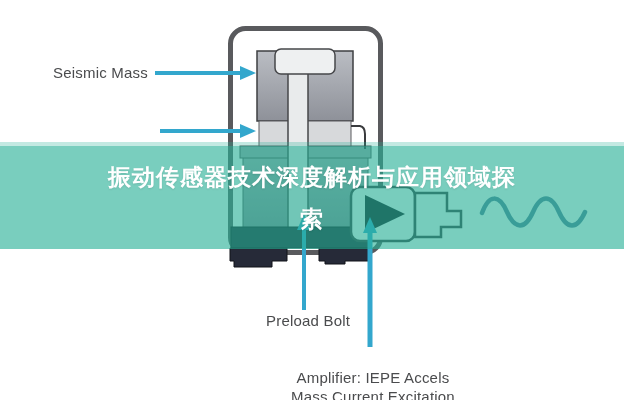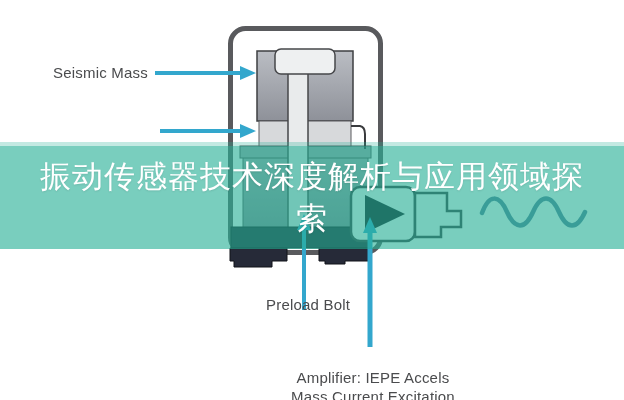--- a/index.html
+++ b/index.html
@@ -7,30 +7,30 @@
     position:relative;width:624px;height:400px;background:#fff;overflow:hidden;
     font-family:"Liberation Sans","DejaVu Sans",sans-serif;
   }
   .stage svg{position:absolute;left:0;top:0;}
   .diagram-label{
     position:absolute;font-size:15px;color:#4a4b4d;letter-spacing:.2px;
     white-space:nowrap;
   }
   .lbl-seismic{top:64px;right:476px;}
   .lbl-piezo{top:122px;right:472px;}
-  .lbl-preload{top:296px;left:266px;}
+  .lbl-preload{top:312px;left:266px;}
   .lbl-amp{top:351px;left:290px;width:166px;text-align:center;white-space:normal;line-height:19px;margin-top:17px;}
   .banner{
     position:absolute;left:0;top:146px;width:624px;height:103px;
     background:rgba(38,176,150,0.62);
     display:flex;flex-direction:column;justify-content:center;align-items:center;
     box-shadow:0 -4px 0 rgba(38,176,150,0.28);
   }
   .banner .line{
-    color:#fff;font-weight:400;font-size:31px;line-height:42px;
+    color:#fff;font-weight:700;font-size:23px;line-height:42px;
     letter-spacing:1px;text-align:center;
     text-shadow:0 1px 2px rgba(0,0,0,0.10);
     white-space:nowrap;
   }
 </style>
 </head>
 <body>
 
 <div class="stage">
 

